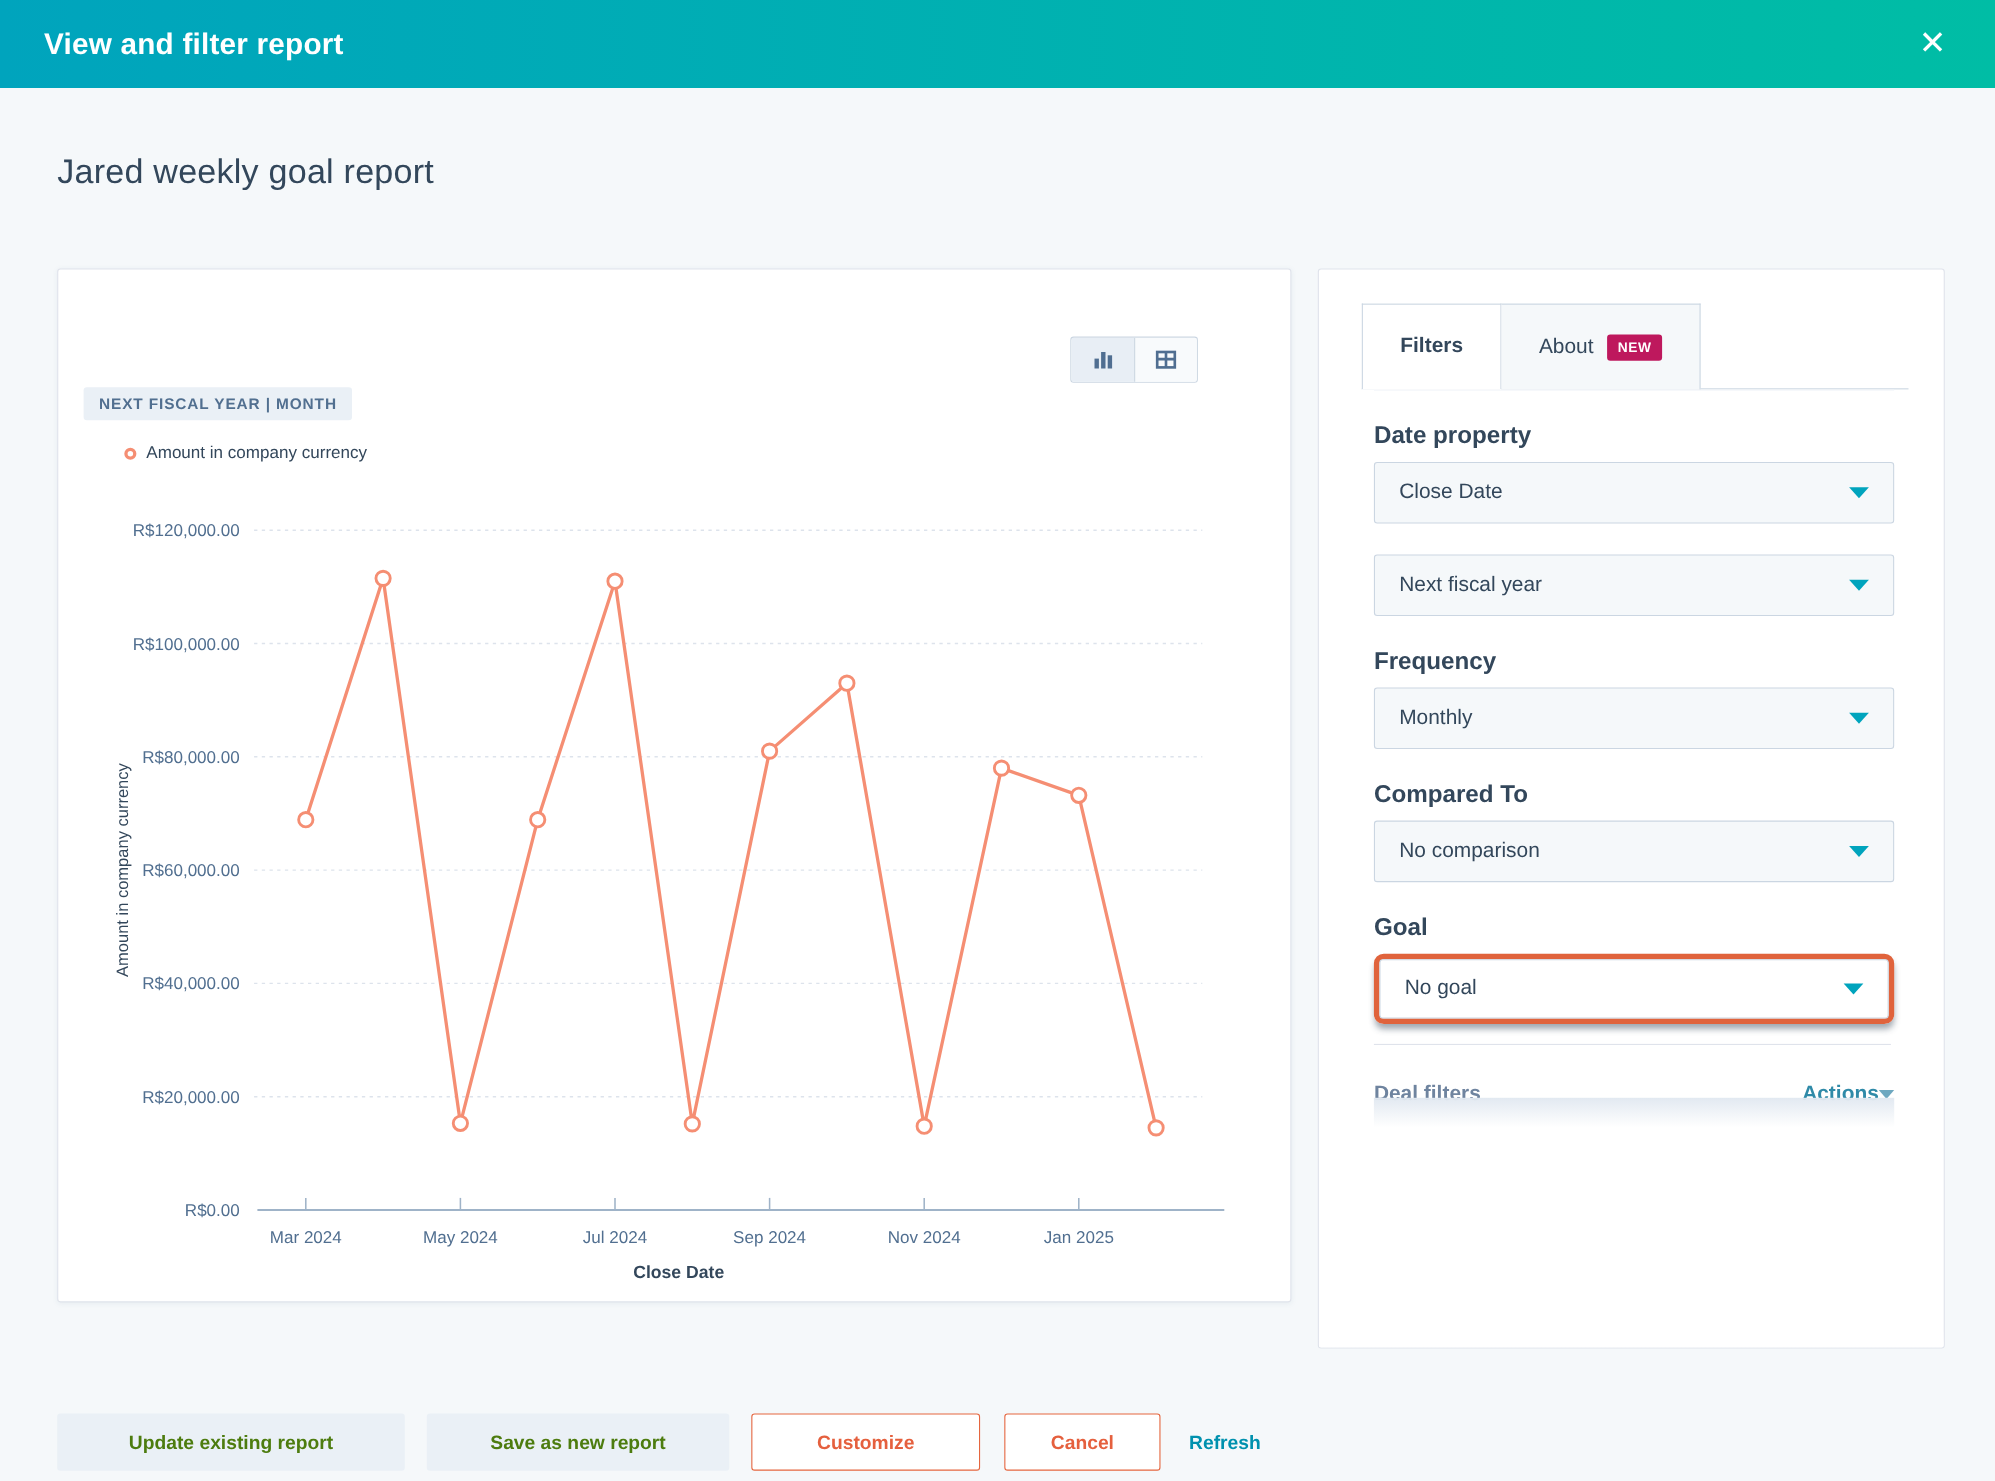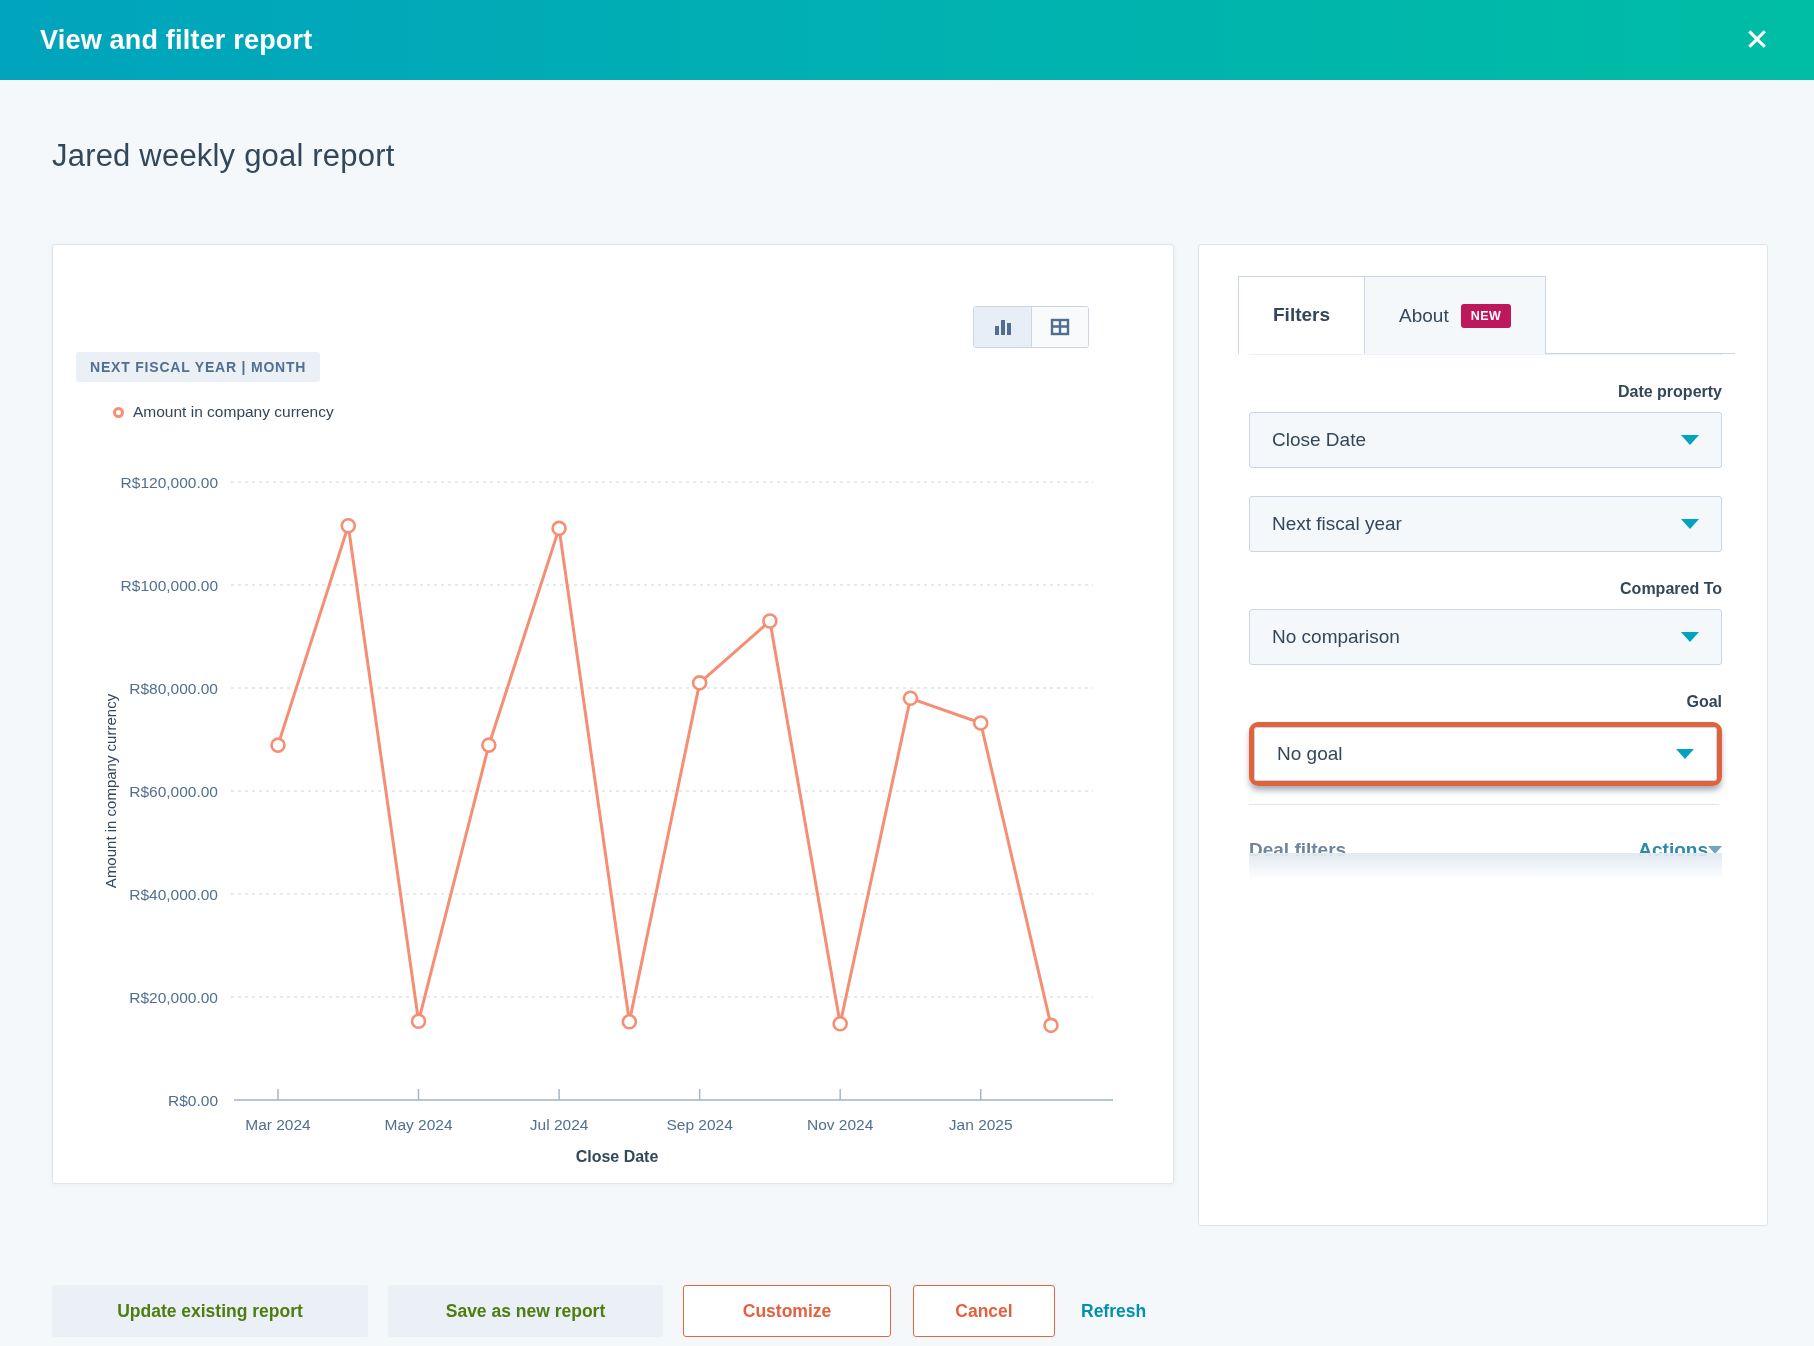--- a/index.html
+++ b/index.html
@@ -83,21 +83,21 @@
   }
   .new-badge {
     background:#be185d; color:#fff; font-size:12.5px; font-weight:bold;
     letter-spacing:.5px; border-radius:3px; padding:5px 10px;
   }
   .reset-row { text-align:right; padding:26px 40px 20px 0; }
   .reset-link { font-size:17px; font-weight:bold; color:#b3c2d4; cursor:pointer; text-decoration:none; }
   .panel-divider { border-top:1px solid #eef2f7; margin:0 45px 0 50px; }
   .panel-body { padding:28px 45px 0 50px; }
   .filter-group { margin-bottom:28px; }
-  .filter-label { font-size:16px; font-weight:bold; color:#33475b; margin-bottom:11px;text-align:right; }
+  .filter-label { font-size:22px; font-weight:bold; color:#33475b; margin-bottom:11px; }
   .select {
     height:56px; background:#f5f8fa; border:1px solid #cbd6e2; border-radius:3px;
     display:flex; align-items:center; justify-content:space-between;
     padding:0 22px; font-size:19px; color:#33475b; cursor:pointer;
   }
   .caret-down {
     width:0; height:0; border-left:9px solid transparent; border-right:9px solid transparent;
     border-top:10px solid #00a4bd;
   }
   .goal-highlight {
@@ -259,20 +259,27 @@
       </div>
     </div>
 
     <div class="filter-group">
       <div class="select">
         <span>Next fiscal year</span>
         <span class="caret-down"></span>
       </div>
     </div>
 
+    <div class="filter-group">
+      <div class="filter-label">Frequency</div>
+      <div class="select">
+        <span>Monthly</span>
+        <span class="caret-down"></span>
+      </div>
+    </div>
 
     <div class="filter-group">
       <div class="filter-label">Compared To</div>
       <div class="select">
         <span>No comparison</span>
         <span class="caret-down"></span>
       </div>
     </div>
 
     <div class="filter-group" style="margin-bottom:0;">

